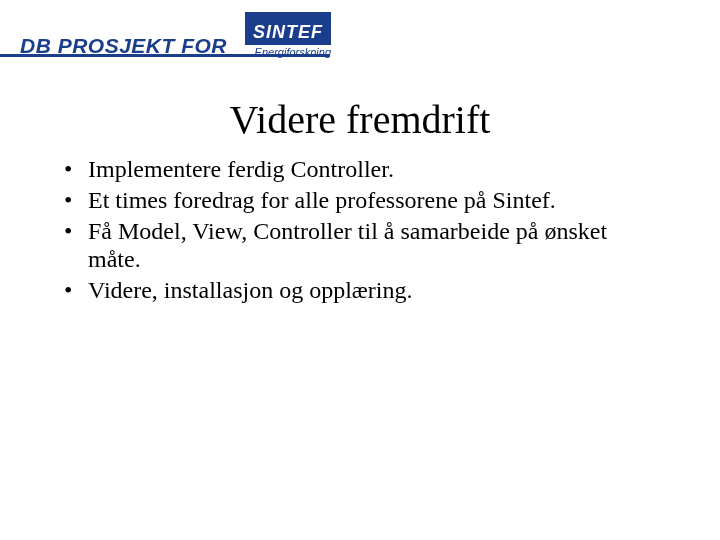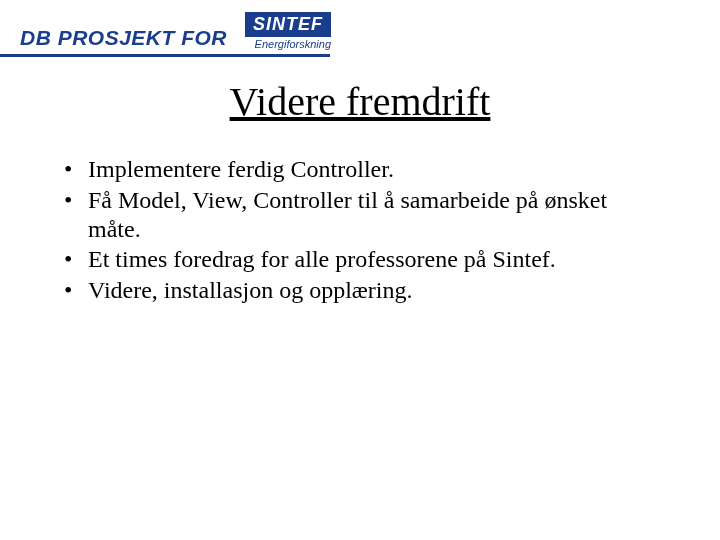--- a/index.html
+++ b/index.html
@@ -40,48 +40,47 @@
     align-items: flex-end;
     margin-top: -2px;
   }
   .sintef {
     background: #1a3e8c;
     color: #ffffff;
     font-family: Arial, Helvetica, sans-serif;
     font-weight: 900;
     font-style: italic;
     font-size: 18px;
-    padding: 2px 8px 2px 8px;
+    padding: 10px 8px 2px 8px;
     letter-spacing: 1px;
   }
   .sintef-sub {
     font-family: Arial, Helvetica, sans-serif;
     color: #1a3e8c;
     font-size: 11px;
     font-weight: normal;
     font-style: italic;
     margin-top: 1px;
   }
   .header-rule {
     position: absolute;
     top: 54px;
     left: 0;
     width: 330px;
     height: 3px;
     background: #1a3e8c;
   }
   .title {
     position: absolute;
-    top: 78px;
+    top: 96px;
     left: 0;
     width: 720px;
     text-align: center;
     font-size: 40px;
     font-weight: 400;
-    text-decoration: underline;
   }
   .content {
     position: absolute;
     top: 155px;
     left: 60px;
     width: 600px;
   }
   ul.bullets {
     margin: 0;
     padding: 0;
@@ -115,19 +114,19 @@
     </span>
   </div>
 
   <div class="header-rule"></div>
 
   <div class="title">Videre fremdrift</div>
 
   <div class="content">
     <ul class="bullets">
       <li>Implementere ferdig Controller.</li>
+      <li>Et times foredrag for alle professorene på Sintef.</li>
       <li>Få Model, View, Controller til å samarbeide på ønsket måte.</li>
-      <li>Et times foredrag for alle professorene på Sintef.</li>
       <li>Videre, installasjon og opplæring.</li>
     </ul>
   </div>
 
 </div>
 
 </body></html>

